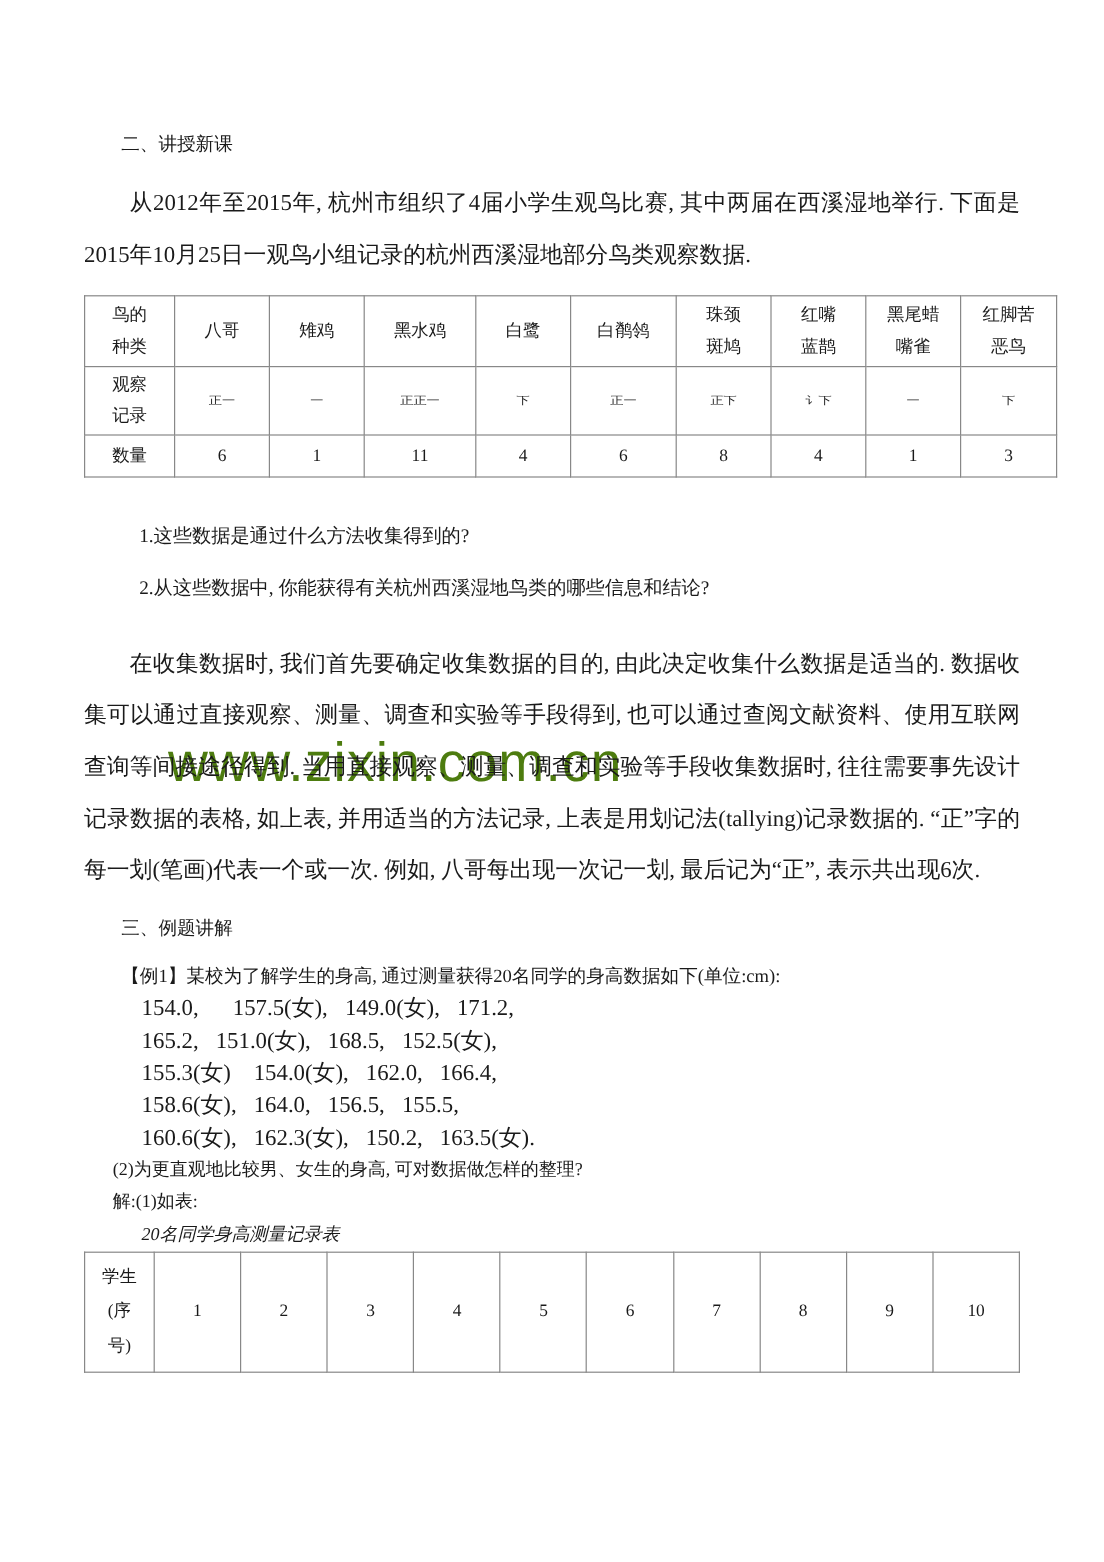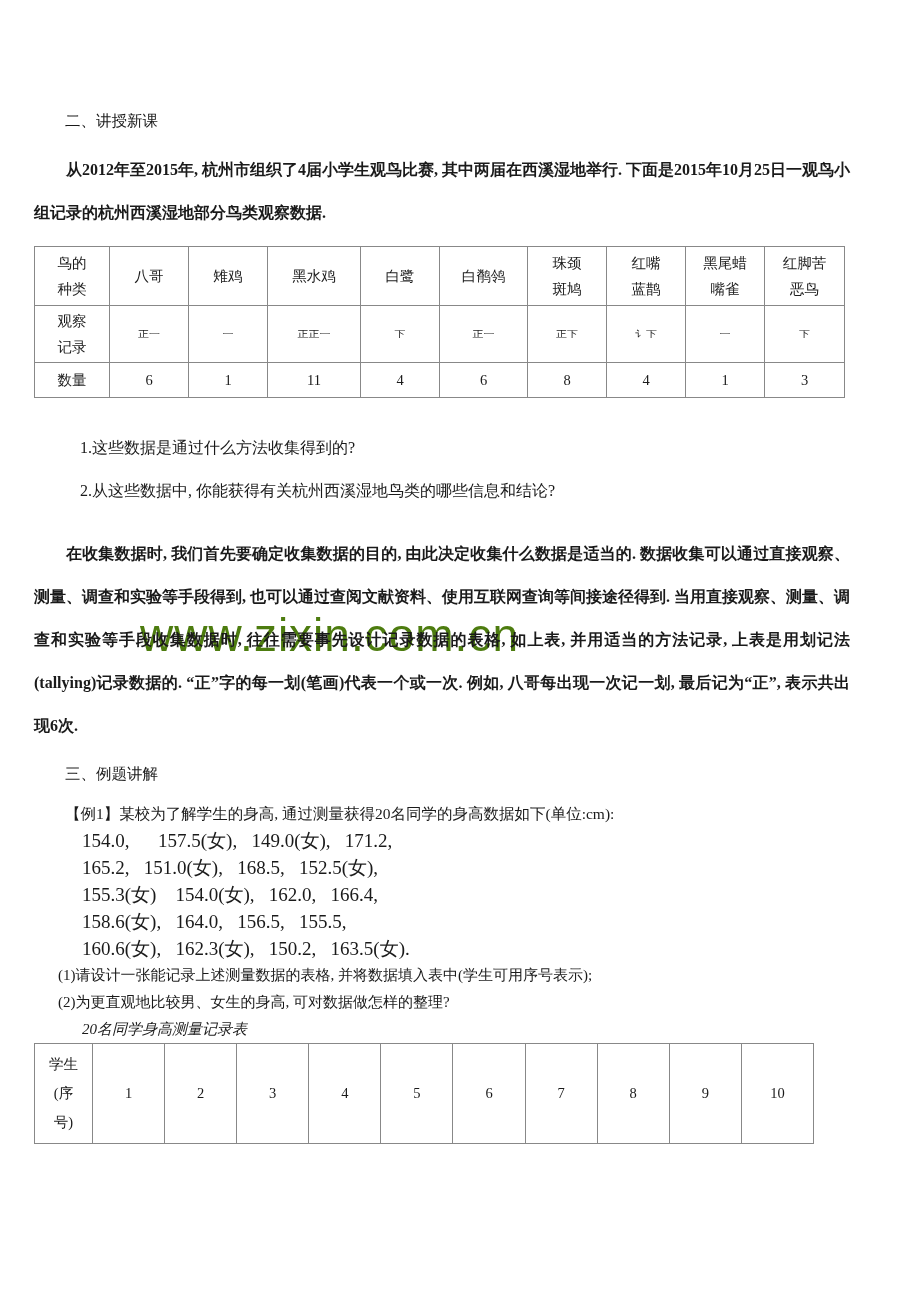--- a/index.html
+++ b/index.html
@@ -31,39 +31,38 @@
     letter-spacing: 1px;
     color: #4d7c0f;
     white-space: nowrap;
     z-index: 0;
     pointer-events: none;
     user-select: none;
   }
   .content {
     position: relative;
     z-index: 2;
-    padding-left: 34px;
+    padding-left: 70px;
     padding-right: 70px;
     padding-top: 106px;
   }
   
   .sec-head {
     font-size: 15.5px;
     line-height: 30px;
     text-indent: 2em;
     margin: 0;
   }
   .para-wide {
-    font-size: 16px;
+    font-size: 19px;
     line-height: 43px;
     text-indent: 2em;
     margin: 0;
     text-align: justify;
     text-justify: inter-ideograph;
-    font-weight: bold;
   }
   .para-tight {
     font-size: 15.5px;
     line-height: 26px;
     margin: 0;
     text-indent: 2em;
   }
   .qline {
     font-size: 16px;
     line-height: 27px;
@@ -228,22 +227,22 @@
     <div class="spacer-sm"></div>
 
     <p class="para-tight">【例1】某校为了解学生的身高, 通过测量获得20名同学的身高数据如下(单位:cm):</p>
 
     <p class="dataline">154.0,      157.5(女),   149.0(女),   171.2,</p>
     <p class="dataline">165.2,   151.0(女),   168.5,   152.5(女),</p>
     <p class="dataline">155.3(女)    154.0(女),   162.0,   166.4,</p>
     <p class="dataline">158.6(女),   164.0,   156.5,   155.5,</p>
     <p class="dataline">160.6(女),   162.3(女),   150.2,   163.5(女).</p>
 
-    <p class="subline">(1)请设计一张能记录上述测量数据的表格, 并将数据填入表中(学生可用序号表示);</p>
     <p class="subline">(2)为更直观地比较男、女生的身高, 可对数据做怎样的整理?</p>
+    <p class="subline">解:(1)如表:</p>
     <p class="tbl-caption">20名同学身高测量记录表</p>
 
     <table class="doc-table students-table">
       <tbody>
         <tr>
           <td class="vlabel" style="width:55px">
             <div>学生</div>
             <div>(序</div>
             <div>号)</div>
           </td>

